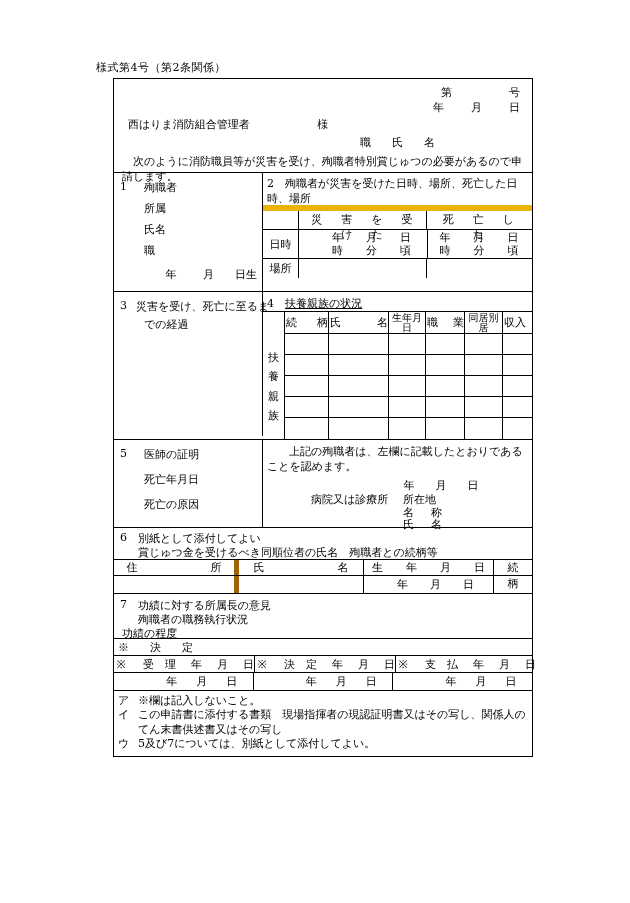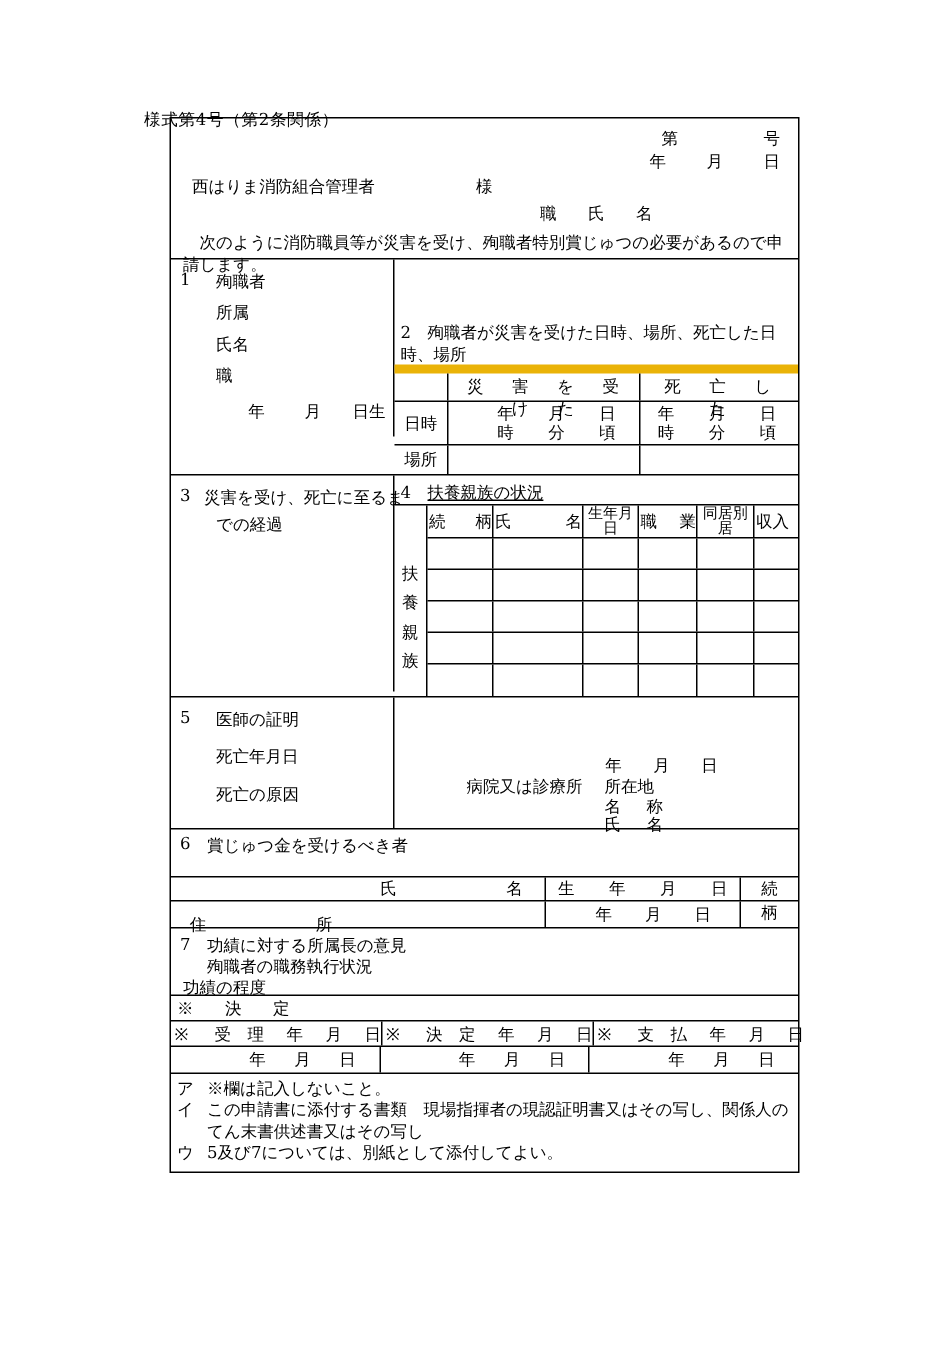--- a/index.html
+++ b/index.html
@@ -6,21 +6,21 @@
   body{
     width:630px;height:903px;background:#ffffff;
     font-family:"DejaVu Serif","Liberation Serif",serif;
     color:#000;
     -webkit-font-smoothing:none;
   }
   .page{position:relative;width:630px;height:903px;overflow:hidden;}
 
   .formcode{
     position:absolute;left:96px;top:60px;
-    font-size:11px;letter-spacing:0.5px;white-space:nowrap;margin-top:12px;
+    font-size:11px;letter-spacing:0.5px;white-space:nowrap;
   }
 
   .frame{
     position:absolute;left:113px;top:78px;width:420px;
     border:1px solid #000;
     box-sizing:border-box;
   }
 
   
   .hdr{position:relative;height:94px;border-bottom:1px solid #000;box-sizing:border-box;}
@@ -37,21 +37,21 @@
   .band2{display:flex;border-bottom:1px solid #000;box-sizing:border-box;}
   .s1{width:149px;border-right:1px solid #000;box-sizing:border-box;position:relative;height:118px;}
   .s1 .n{position:absolute;left:6px;top:7px;font-size:11px;}
   .s1 .t1{position:absolute;left:30px;top:7px;font-size:11px;}
   .s1 .t2{position:absolute;left:30px;top:28px;font-size:11px;}
   .s1 .t3{position:absolute;left:30px;top:49px;font-size:11px;}
   .s1 .t4{position:absolute;left:30px;top:70px;font-size:11px;}
   .s1 .dob{position:absolute;left:40px;top:94px;font-size:11px;white-space:nowrap;}
   .s1 .dob i{font-style:normal;display:inline-block;width:34px;text-align:center;}
 
-  .s2{width:269px;box-sizing:border-box;position:relative;margin-top:38px;}
+  .s2{width:269px;box-sizing:border-box;position:relative;}
   .s2 .title{font-size:11px;line-height:1.35;padding:4px 2px 0 4px;height:32px;box-sizing:border-box;}
   .s2 .title .n{display:inline-block;width:18px;}
   .s2grid{border-top:6px solid #eab308;box-sizing:border-box;}
   .s2r{display:flex;box-sizing:border-box;}
   .s2c0{width:36px;box-sizing:border-box;border-right:1px solid #000;display:flex;align-items:center;justify-content:center;font-size:11px;}
   .s2c1{width:128px;box-sizing:border-box;border-right:1px solid #000;position:relative;}
   .s2c2{width:104px;box-sizing:border-box;position:relative;}
   .hd{font-size:11px;text-align:center;letter-spacing:4px;padding:1px 0 2px 3px;box-sizing:border-box;}
   .dt{font-size:11px;line-height:1.15;text-align:right;padding:2px 4px 2px 0;box-sizing:border-box;white-space:nowrap;}
   .dt i{font-style:normal;display:inline-block;width:34px;text-align:center;}
@@ -99,21 +99,21 @@
   .s5r .p5{position:absolute;left:140px;top:65px;font-size:11px;letter-spacing:3px;}
   .s5r .p6{position:absolute;left:140px;top:77px;font-size:11px;letter-spacing:3px;}
 
   
   .s6head{border-bottom:1px solid #000;box-sizing:border-box;padding:3px 0 3px 6px;position:relative;height:32px;}
   .s6head .n{position:absolute;left:6px;top:3px;font-size:11px;}
   .s6head .l1{position:absolute;left:24px;top:3px;font-size:11px;}
   .s6head .l2{position:absolute;left:24px;top:17px;font-size:11px;}
   .s6r{display:flex;box-sizing:border-box;height:16px;}
   .s6r.tall{height:17px;}
-  .u-add{width:125px;border-right:5px solid #a16207;box-sizing:border-box;margin-top:24px;}
+  .u-add{width:125px;border-right:5px solid #a16207;box-sizing:border-box;}
   .u-nam{width:125px;border-right:1px solid #000;box-sizing:border-box;}
   .u-dob{width:130px;border-right:1px solid #000;box-sizing:border-box;}
   .u-rel{flex:1;box-sizing:border-box;}
   .u-h{font-size:11px;text-align:center;letter-spacing:10px;padding-left:10px;box-sizing:border-box;line-height:16px;}
   .u-h.w{letter-spacing:6px;padding-left:6px;}
   .u-v{font-size:11px;text-align:right;padding-right:8px;box-sizing:border-box;line-height:17px;white-space:nowrap;}
   .u-v i{font-style:normal;display:inline-block;width:33px;text-align:center;}
 
   
   .s7{border-top:1px solid #000;border-bottom:1px solid #000;box-sizing:border-box;position:relative;height:46px;}
@@ -193,21 +193,21 @@
         <div class="s2grid">
           <div class="s2r bb" style="height:19px;">
             <div class="s2c0"></div>
             <div class="s2c1">
               <div class="hd">災　害　を　受　け　た</div>
             </div>
             <div class="s2c2">
               <div class="hd">死　亡　し　た</div>
             </div>
           </div>
-          <div class="s2r bb" style="height:29px;">
+          <div class="s2r bb" style="height:29px;justify-content:space-between;">
             <div class="s2c0">日時</div>
             <div class="s2c1">
               <div class="dt">
                 <i>年</i><i>月</i><i>日</i>
               </div>
               <div class="dt" style="margin-top:-4px;">
                 <i>時</i><i>分</i><i>頃</i>
               </div>
             </div>
             <div class="s2c2">
@@ -327,33 +327,35 @@
     </div>
 
     <div class="band5">
       <div class="s5">
         <span class="n">5</span>
         <span class="t1">医師の証明</span>
         <span class="t2">死亡年月日</span>
         <span class="t3">死亡の原因</span>
       </div>
       <div class="s5r">
+        <div class="p1">　　上記の殉職者は、左欄に記載したとおりであることを認めます。</div>
         <div class="p2">
           <i>年</i><i>月</i><i>日</i>
         </div>
         <div class="p3">病院又は診療所</div>
         <div class="p4">所在地</div>
         <div class="p5">名　称</div>
         <div class="p6">氏　名</div>
       </div>
     </div>
 
     <div class="s6head">
       <span class="n">6</span>
-      <span class="l1">賞じゅつ金を受けるべき者</span>
+      <span class="l1">別紙として添付してよい</span>
+      <span class="l2">賞じゅつ金を受けるべき同順位者の氏名　殉職者との続柄等</span>
     </div>
     <div class="s6r bb">
       <div class="u-add">
           <div class="u-h">住　　　所</div>
         </div>
       <div class="u-nam">
           <div class="u-h">氏　　　名</div>
         </div>
       <div class="u-dob">
           <div class="u-h w">生　年　月　日</div>

